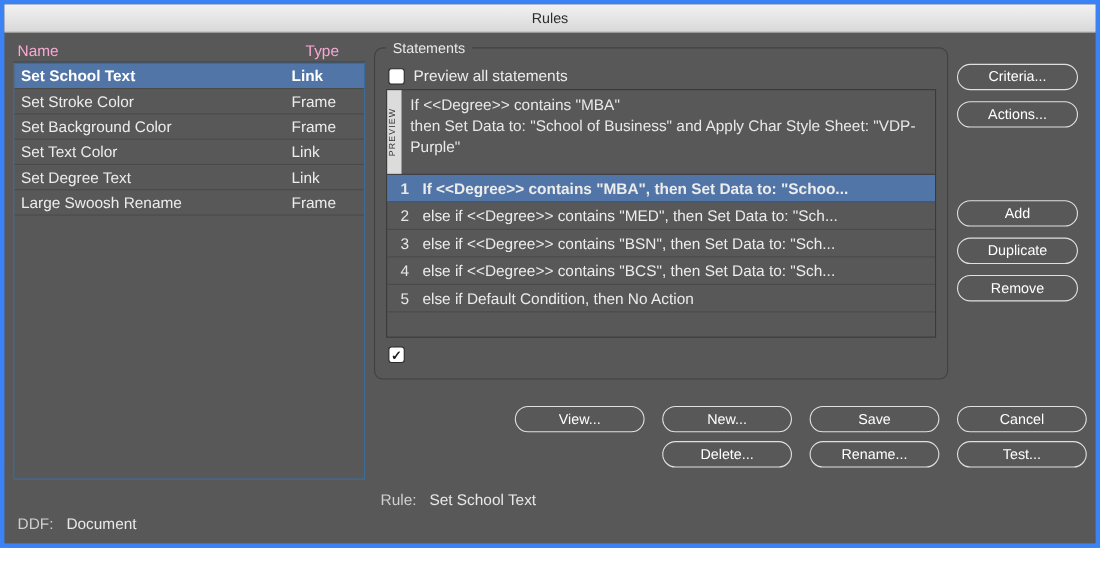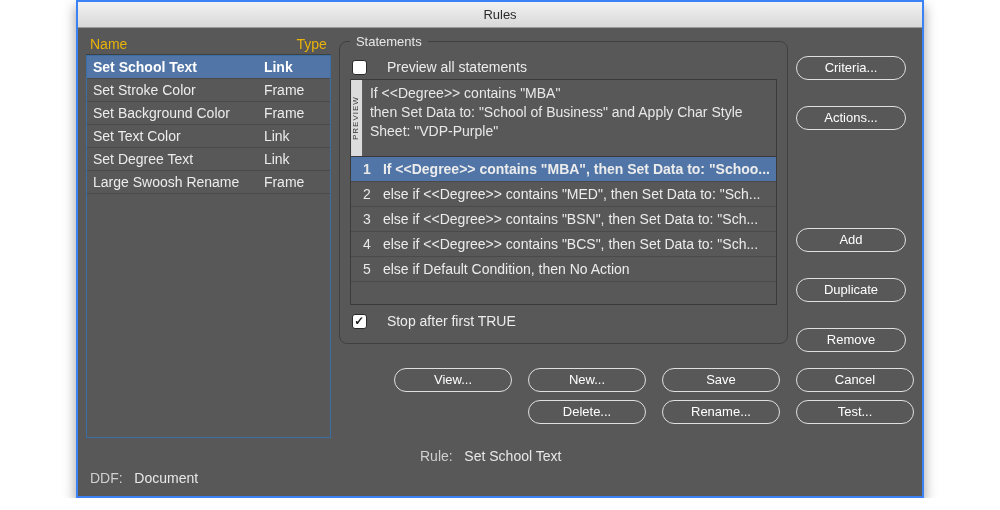--- a/index.html
+++ b/index.html
@@ -1,23 +1,23 @@
 <!DOCTYPE html>
 <html><head>
 <meta charset="utf-8">
 <style>
 * { box-sizing: border-box; margin: 0; padding: 0; font-family: "Helvetica Neue", Arial, sans-serif; }
 body { background: #ffffff; display: flex; justify-content: center; }
 
 .window {
-  width: 848px;
+  width: 1000px;
   height: 498px;
   background: #585858;
   color: #ececec;
-  border: 2px solid #3b82f6;
+  border: 4px solid #3b82f6;
   box-shadow: 0 6px 12px rgba(0,0,0,0.4);
   display: flex;
   flex-direction: column;
   position: relative;
 }
 
 .titlebar {
   height: 26px;
   background: linear-gradient(#f2f2f2, #d8d8d8);
   color: #2b2b2b;
@@ -37,26 +37,26 @@
 
 
 .left-pane {
   width: 320px;
   display: flex;
   flex-direction: column;
 }
 .rules-header {
   display: flex;
   font-size: 14px;
-  color: #eab308;
+  color: #f9a8d4;
   padding: 2px 4px;
   border-bottom: 1px solid #404040;
 }
 .col-name { flex: 1; }
-.col-type { width: 70px; text-align: right; }
+.col-type { width: 70px; text-align: center; }
 
 .rules-list {
   flex: 1;
   border: 1px solid #3a6ea5;
   background: #585858;
   overflow: hidden;
 }
 .rule-row {
   display: flex;
   font-size: 14px;
@@ -87,21 +87,21 @@
 }
 fieldset.statements legend {
   font-size: 13px;
   color: #e8e8e8;
   padding: 0 6px;
 }
 
 .chk-row {
   display: flex;
   align-items: center;
-  gap: 20px;
+  gap: 8px;
   margin: 2px 0 4px 2px;
   font-size: 14px;
 }
 .checkbox-mark {
   width: 15px; height: 15px;
   border: 1px solid #2a2a2a;
   background: #ffffff;
   border-radius: 3px;
   display:inline-flex;align-items:center;justify-content:center;
   font-size:12px;color:#1a1a1a;font-weight:700;
@@ -155,21 +155,21 @@
 .stmt-row .stext { flex: 1; white-space: nowrap; overflow: hidden; text-overflow: ellipsis; }
 .stmt-blank { height: 22px; border-bottom:none;}
 
 .side-buttons {
   position: absolute;
   right: -118px;
   top: 22px;
   width: 110px;
   display: flex;
   flex-direction: column;
-  gap: 26px;
+  gap: 10px;
 }
 .side-buttons .spacer { height: 46px; }
 .btn {
   height: 24px;
   border: 1.5px solid #e0e0e0;
   border-radius: 13px;
   background: transparent;
   color: #ffffff;
   font-size: 13px;
   text-align: center;
@@ -286,21 +286,20 @@
               </div>
               <div class="stmt-row">
                 <div class="snum">5</div>
                 <div class="stext">else if Default Condition, then No Action</div>
               </div>
               <div class="stmt-row stmt-blank"></div>
             </div>
 
           <div class="chk-row checked-row">
             <span class="checkbox-mark">✓</span>
-            <span>Stop after first TRUE</span>
           </div>
         </fieldset>
 
         <div class="side-buttons">
           <div class="btn">Criteria...</div>
           <div class="btn">Actions...</div>
           <div class="spacer"></div>
           <div class="btn">Add</div>
           <div class="btn">Duplicate</div>
           <div class="btn">Remove</div>

